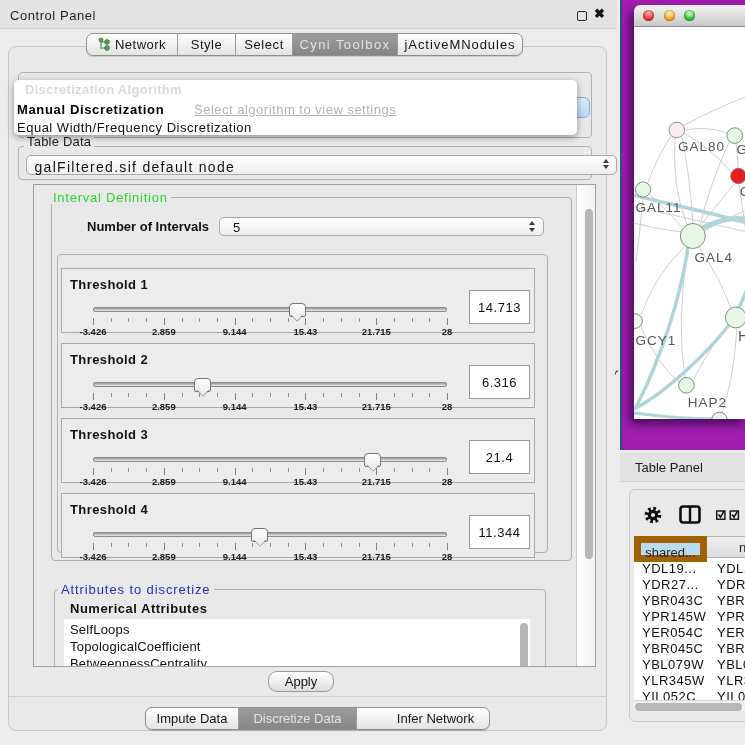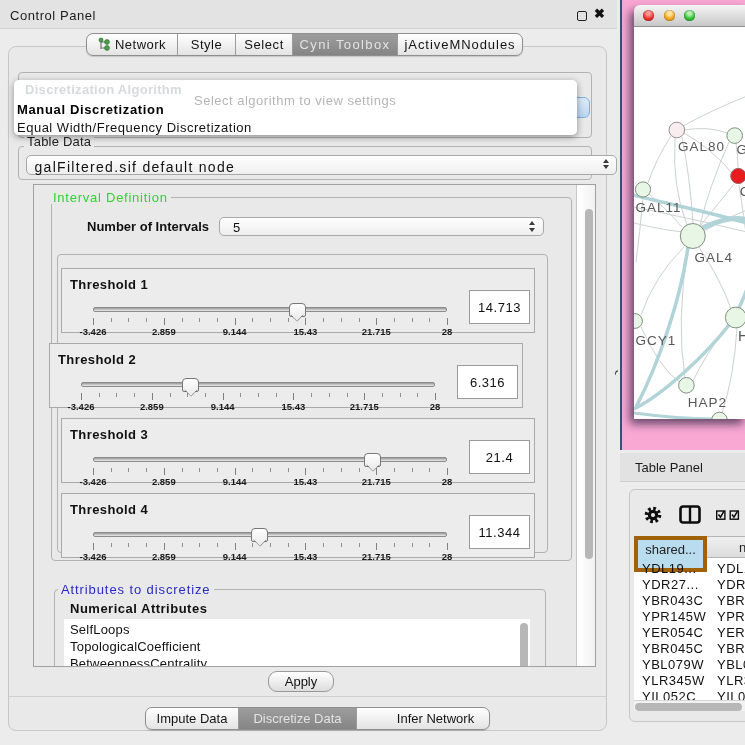--- a/index.html
+++ b/index.html
@@ -114,21 +114,21 @@
         <div class="mtick" style="left:385px;"></div>
         <div class="tlab" style="left:31px;">-3.426</div>
         <div class="tlab" style="left:101.8px;">2.859</div>
         <div class="tlab" style="left:172.6px;">9.144</div>
         <div class="tlab" style="left:243.4px;">15.43</div>
         <div class="tlab" style="left:314.3px;">21.715</div>
         <div class="tlab" style="left:385px;">28</div>
         <div class="thumb" style="left:226.8px;"></div>
         <div class="vbox">14.713</div>
       </div>
-      <div class="tbox" style="left:15px;top:158px;">
+      <div class="tbox" style="left:27px;top:158px;">
         <div class="tl">Threshold 2</div>
         <div class="groove"></div>
         <div class="ticks"></div>
         <div class="mtick" style="left:31px;"></div>
         <div class="mtick" style="left:101.8px;"></div>
         <div class="mtick" style="left:172.6px;"></div>
         <div class="mtick" style="left:243.4px;"></div>
         <div class="mtick" style="left:314.3px;"></div>
         <div class="mtick" style="left:385px;"></div>
         <div class="tlab" style="left:31px;">-3.426</div>
@@ -200,26 +200,26 @@
   <div class="abs" style="left:268px;top:670.5px;width:64px;height:19px;border:1px solid #989898;border-radius:9px;background:linear-gradient(#ffffff,#dddddd);font-size:13px;color:#111;display:flex;align-items:center;justify-content:center;">Apply</div>
 
   <div class="seg" id="bottabs">
     <div class="s" style="width:93px;">Impute Data</div>
     <div class="s sel" style="width:118px;">Discretize Data</div>
     <div class="s" style="width:107px;margin-left:25px;">Infer Network</div>
   </div>
 
   <div class="abs" style="left:14px;top:80px;width:563px;height:55px;background:rgba(255,255,255,0.97);border-radius:5px;box-shadow:0 2px 7px rgba(0,0,0,0.4);z-index:30;">
     <div class="abs" style="left:11px;top:2px;font-size:13px;font-weight:bold;letter-spacing:0.3px;color:rgba(175,182,188,0.5);">Discretization Algorithm</div>
-    <div class="abs" style="left:180px;top:13px;font-size:13px;letter-spacing:0.5px;color:#b5b5b5;">Select algorithm to view settings</div>
+    <div class="abs" style="left:180px;top:22px;font-size:13px;letter-spacing:0.5px;color:#b5b5b5;text-decoration:underline;">Select algorithm to view settings</div>
     <div class="abs" style="left:3px;top:22px;font-size:13px;font-weight:bold;letter-spacing:0.65px;color:#000;">Manual Discretization</div>
     <div class="abs" style="left:3px;top:40px;font-size:13px;letter-spacing:0.5px;color:#111;">Equal Width/Frequency Discretization</div>
   </div>
 
-  <div class="abs" id="netframe" style="left:620px;top:0;width:125px;height:450px;background:#f9a8d4;border-left:2px solid #32517f;box-sizing:border-box;padding-left:21px;">
+  <div class="abs" id="netframe" style="left:620px;top:0;width:125px;height:450px;background:#a21caf;border-left:2px solid #32517f;box-sizing:border-box;padding-left:21px;">
 
     <div class="abs" style="left:12px;top:5px;width:113px;height:414px;box-shadow:-4px 5px 10px rgba(0,5,30,0.6);border-radius:6px 0 0 0;">
       <div class="abs" style="left:0;top:0;width:113px;height:22px;background:linear-gradient(#f5f5f5,#c8c8c8);border-bottom:1px solid #909090;border-radius:6px 0 0 0;box-sizing:border-box;">
         <div class="abs" style="left:9px;top:5px;width:11px;height:11px;border-radius:50%;background:radial-gradient(circle at 50% 30%,#ff9a94 0 18%,#ee3430 55%,#b01116 100%);box-shadow:inset 0 0 1px rgba(0,0,0,0.6);"></div>
         <div class="abs" style="left:30px;top:5px;width:11px;height:11px;border-radius:50%;background:radial-gradient(circle at 50% 30%,#ffe6a0 0 18%,#f5a623 55%,#c07d10 100%);box-shadow:inset 0 0 1px rgba(0,0,0,0.6);"></div>
         <div class="abs" style="left:50px;top:5px;width:11px;height:11px;border-radius:50%;background:radial-gradient(circle at 50% 30%,#b8f0b0 0 18%,#34c13a 55%,#1d8c24 100%);box-shadow:inset 0 0 1px rgba(0,0,0,0.6);"></div>
       </div>
       <div class="abs" style="left:0;top:22px;width:113px;height:392px;background:#fff;overflow:hidden;">
         <svg width="113" height="392" viewBox="0 0 113 392">
           <g fill="none" stroke="#ccd1d3" stroke-width="1">
@@ -294,21 +294,21 @@
       <line x1="11" y1="1.5" x2="11" y2="17.5" stroke="#0d0d0d" stroke-width="2.4"></line>
     </svg>
     <svg class="abs" style="left:86px;top:19px;" width="24" height="11" viewBox="0 0 24 11">
       <rect x="0.7" y="2" width="8.2" height="8.2" fill="none" stroke="#0d0d0d" stroke-width="1.4"></rect>
       <path d="M2.5,5.5 l2,2.7 3.5-6" stroke="#0d0d0d" stroke-width="1.5" fill="none"></path>
       <rect x="14.2" y="2" width="8.2" height="8.2" fill="none" stroke="#0d0d0d" stroke-width="1.4"></rect>
       <path d="M16,5.5 l2,2.7 3.5-6" stroke="#0d0d0d" stroke-width="1.5" fill="none"></path>
     </svg>
 
     <div class="abs" style="left:4px;top:46px;width:120px;height:175px;background:#fff;overflow:hidden;">
-      <div class="abs" style="left:0;top:0;width:73px;height:36px;background:#b9ddee;border:4px solid #a16207;box-sizing:border-box;text-align:center;font-size:13px;color:#222;line-height:20px;">shared...</div>
+      <div class="abs" style="left:0;top:0;width:73px;height:26px;background:#b9ddee;border:7px solid #a16207;box-sizing:border-box;text-align:center;font-size:13px;color:#222;line-height:20px;">shared...</div>
       <div class="abs" style="left:73px;top:0;width:60px;height:22px;background:linear-gradient(#f0f0f0,#dcdcdc);border:1px solid #b5b5b5;border-left:none;box-sizing:border-box;font-size:13px;color:#222;line-height:21px;padding-left:32px;">na</div>
       <div class="abs" style="left:8px;top:25px;font-size:13px;letter-spacing:0.5px;color:#111;line-height:16px;">YDL19...<br>YDR27...<br>YBR043C<br>YPR145W<br>YER054C<br>YBR045C<br>YBL079W<br>YLR345W<br>YIL052C</div>
       <div class="abs" style="left:83px;top:25px;font-size:13px;letter-spacing:0.5px;color:#111;line-height:16px;">YDL19...<br>YDR27...<br>YBR043C<br>YPR145W<br>YER054C<br>YBR045C<br>YBL079W<br>YLR345W<br>YIL052C</div>
       <div class="abs" style="left:0;top:164px;width:120px;height:11px;background:#f2f2f2;border-top:1px solid #d5d5d5;">
         <div class="sbthumb" style="left:1px;top:1.5px;width:107px;height:8px;"></div>
       </div>
     </div>
   </div>
 
   <svg class="abs" style="left:613px;top:367px;z-index:60;" width="9" height="10" viewBox="0 0 9 10">

